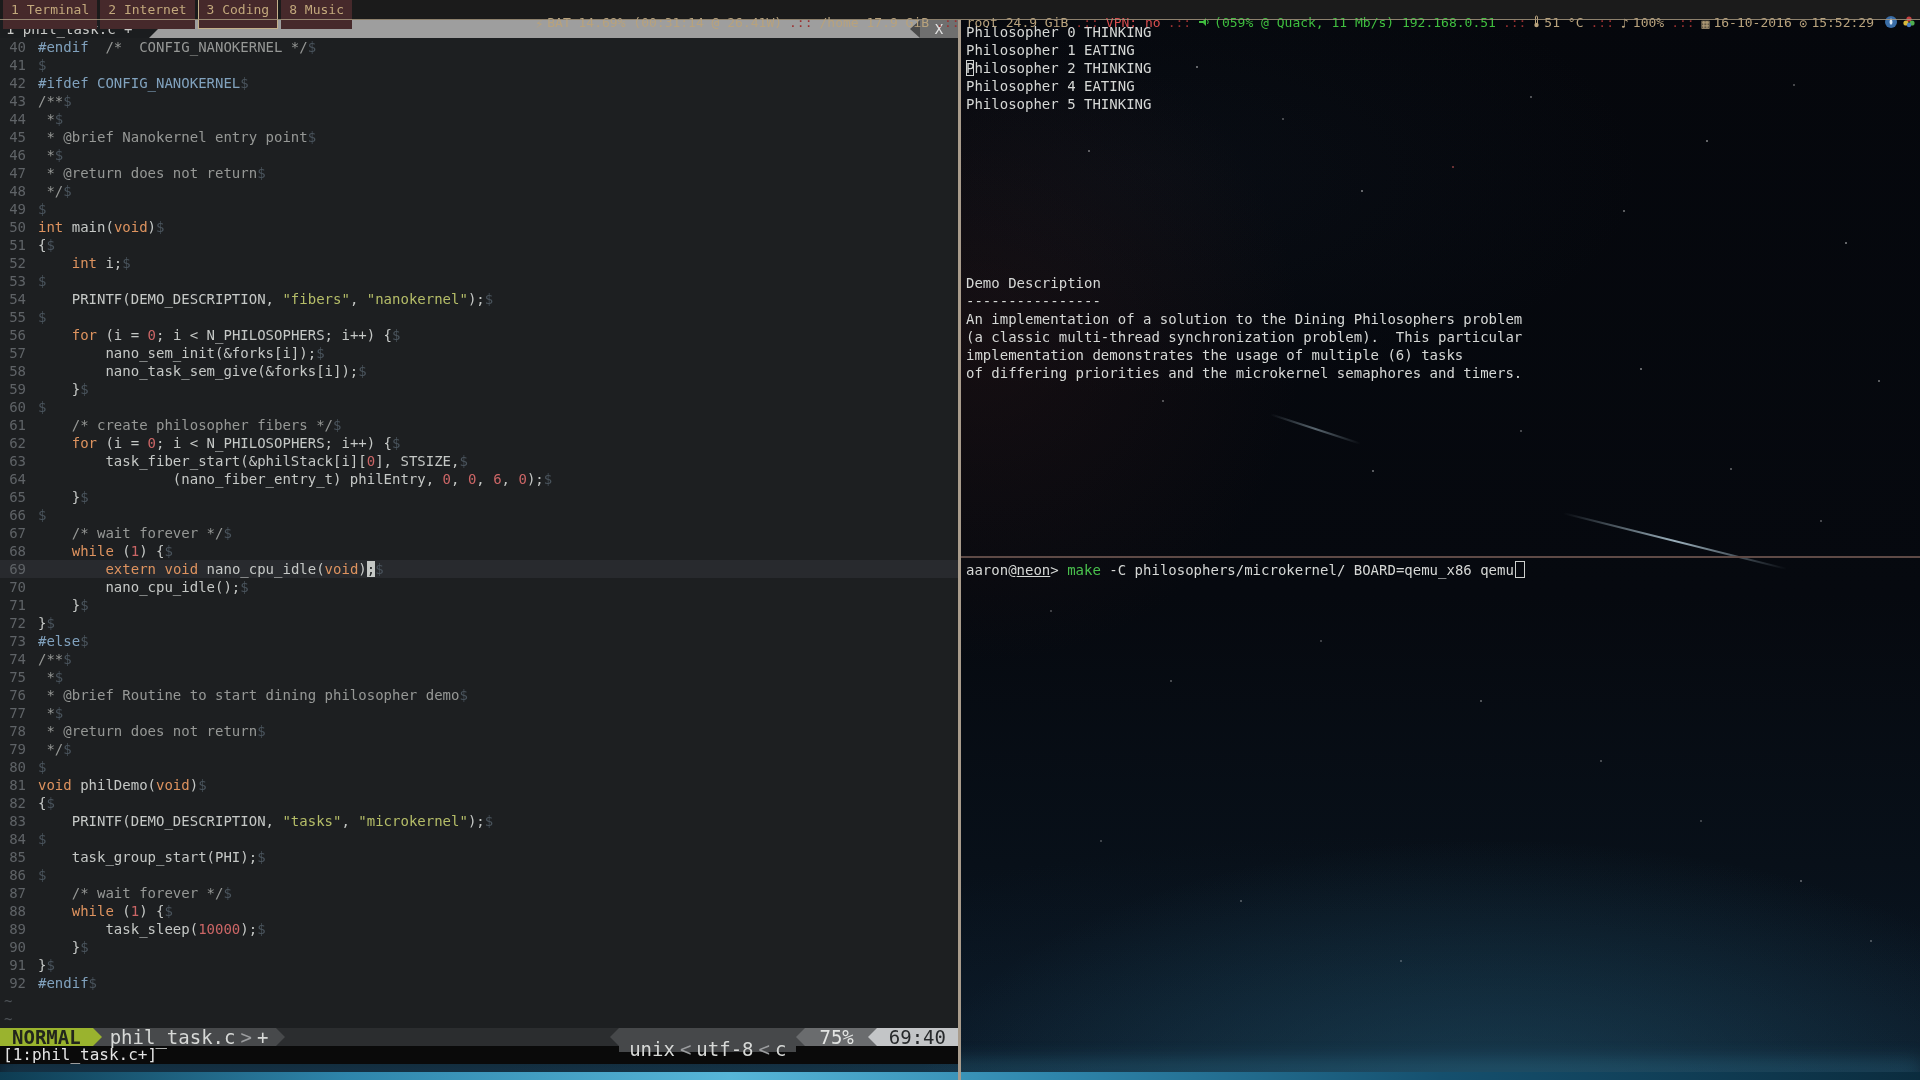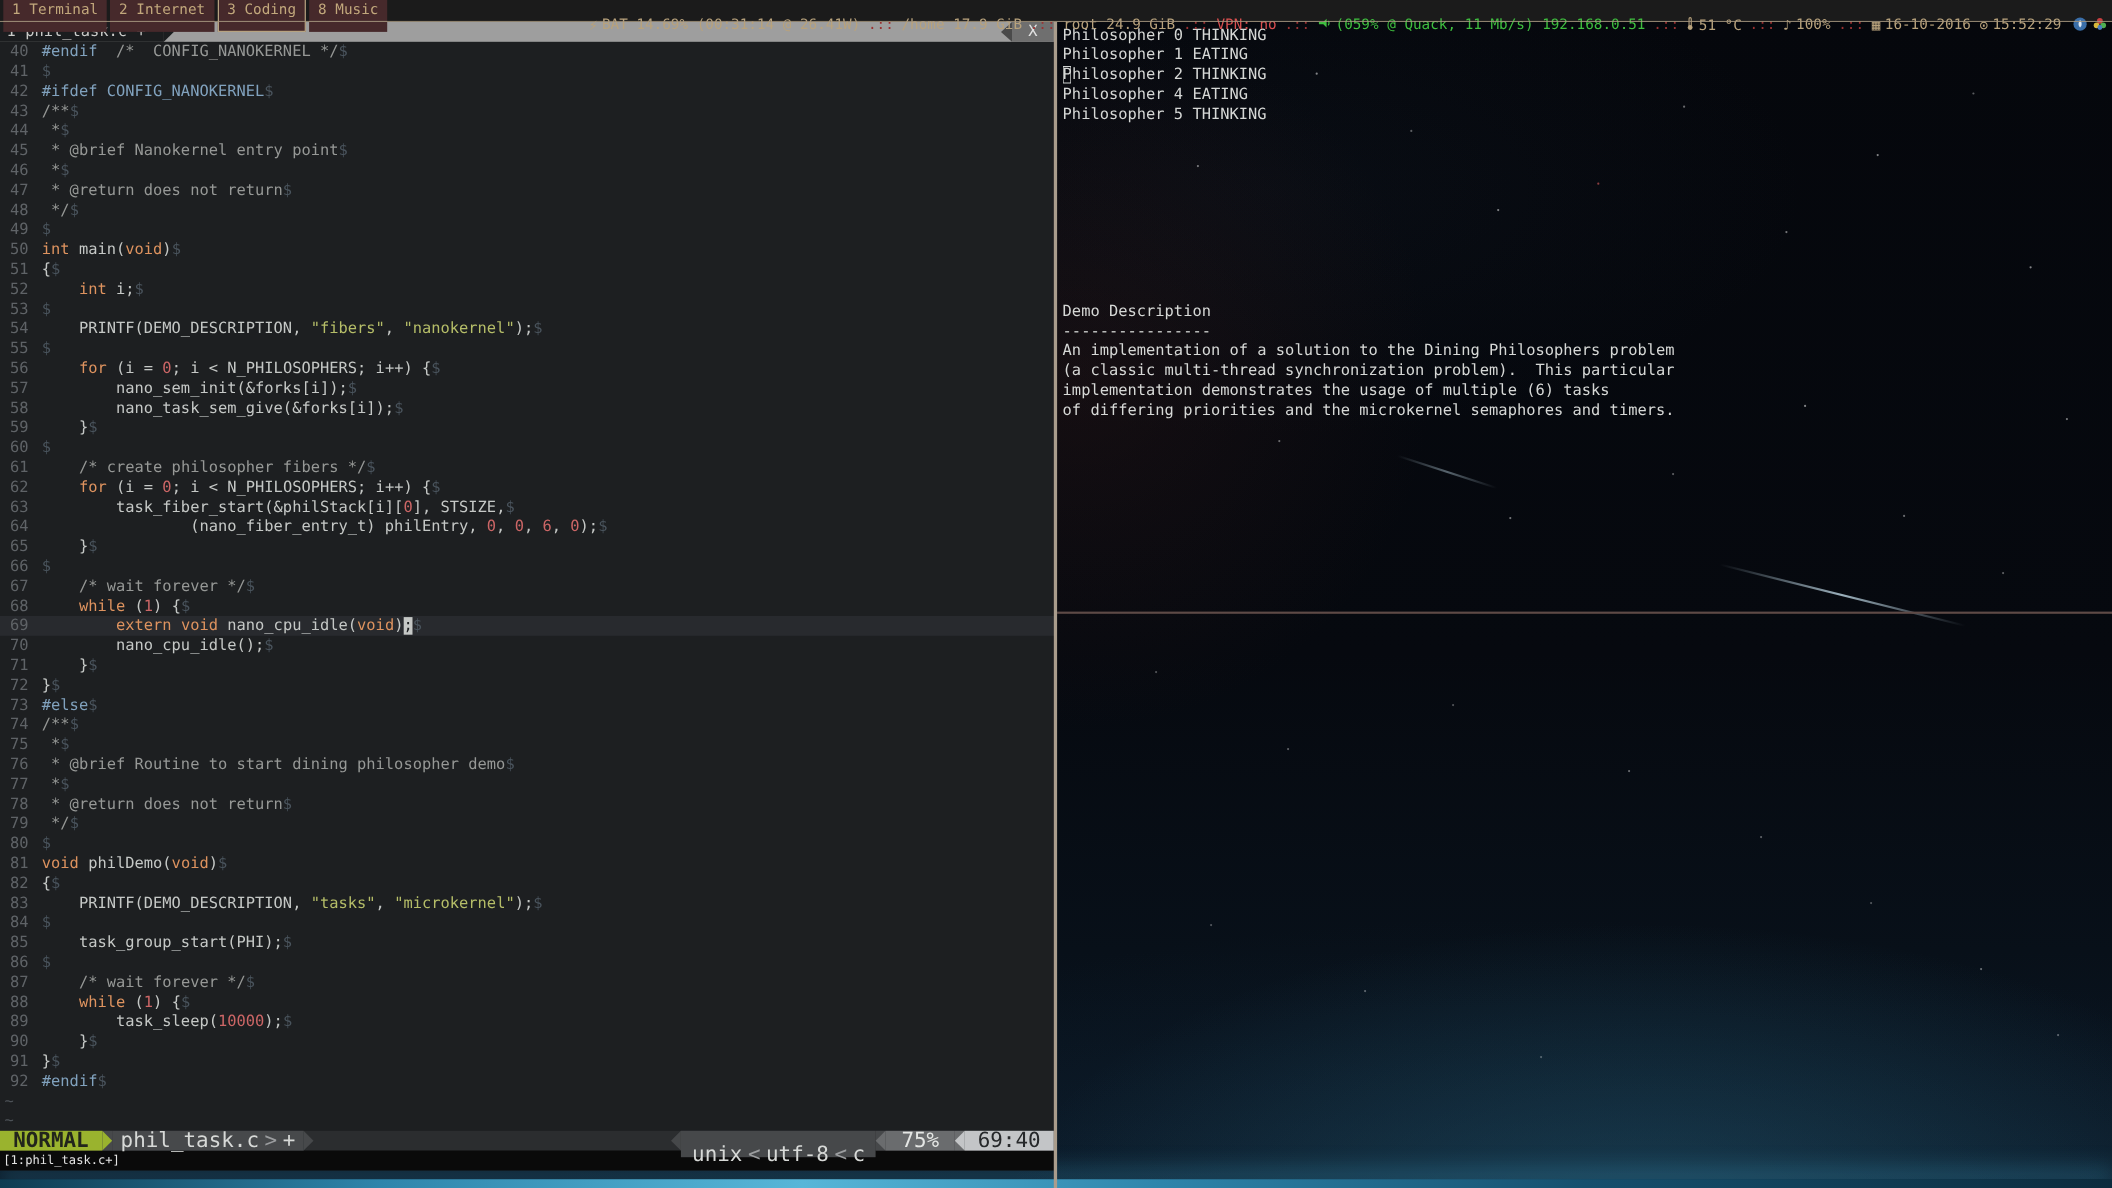--- a/index.html
+++ b/index.html
@@ -72,21 +72,21 @@
   .arr-file{border-left:9px solid #47494b;}
   .sl-mid{flex:1;}
   .arr-infol{border-right:9px solid #46484a;}
   .sl-info{background:#46484a;color:#d7d9d7;padding:12px 10px;line-height:18px;white-space:pre;}
   .arr-pctl{border-right:9px solid #6a6c6e;background:#46484a;}
   .sl-pct{background:#6a6c6e;color:#e4e6e4;padding:0 14px;line-height:18px;}
   .arr-posl{border-right:9px solid #c3c5c7;background:#6a6c6e;}
   .sl-pos{background:#c3c5c7;color:#26282a;padding:0 12px;line-height:18px;}
   .thin{color:#9b9d9f;padding:0 5px;}
   .dvtmtitle{height:18px;line-height:18px;background:#0a0a0a;color:#e4e4e4;padding-left:3px;
-    white-space:pre;font-size:11px;}
+    white-space:pre;font-size:16px;}
   
   .divider{position:absolute;left:958px;top:20px;width:3px;height:1060px;background:#a99c8c;z-index:20;}
   
   .rightpane{position:absolute;left:961px;top:20px;width:959px;height:1060px;z-index:5;
     font-size:14px;line-height:18px;color:#d6d8d6;}
   .termrow{height:18px;white-space:pre;padding-left:5px;}
   .phils{position:absolute;left:0;top:3px;right:0;}
   .hollow{box-shadow:inset 0 0 0 1px #d0d3d1;}
   .demo{position:absolute;left:0;top:254px;right:0;}
   .hsep{position:absolute;left:0;top:536px;width:959px;height:2px;background:#5e4a46;}
@@ -189,13 +189,14 @@
     <div class="termrow">Demo Description</div>
     <div class="termrow">----------------</div>
     <div id="demolines">
         <div class="termrow">An implementation of a solution to the Dining Philosophers problem</div>
         <div class="termrow">(a classic multi-thread synchronization problem).  This particular</div>
         <div class="termrow">implementation demonstrates the usage of multiple (6) tasks</div>
         <div class="termrow">of differing priorities and the microkernel semaphores and timers.</div>
       </div>
   </div>
   <div class="hsep"></div>
+  <div class="promptrow"><span>aaron@</span><span class="host">neon</span><span>&gt; </span><span class="cmd">make</span><span> -C philosophers/microkernel/ BOARD=qemu_x86 qemu</span><span class="hcursor"></span></div>
 </div>
 
 </body></html>

